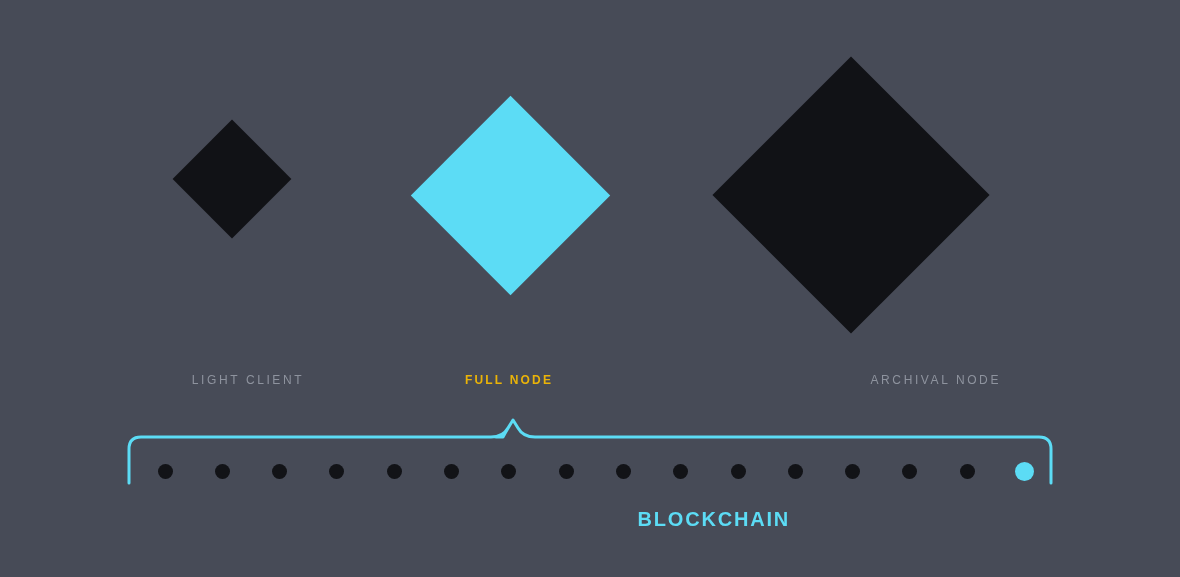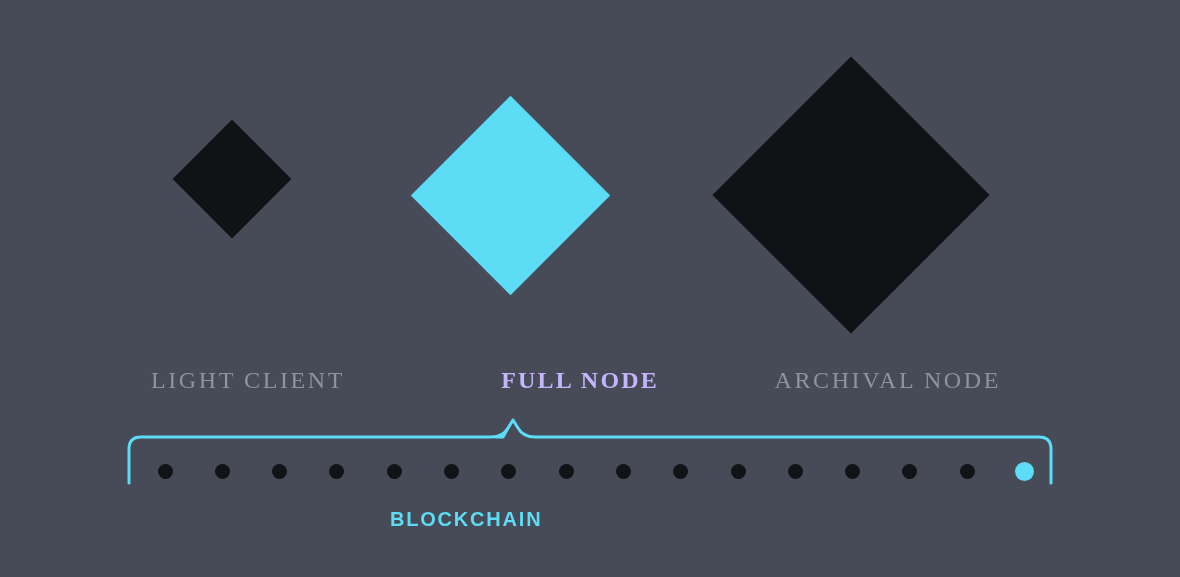--- a/index.html
+++ b/index.html
@@ -39,25 +39,24 @@
   #diamond-archival-node {
     left: 753px; top: 97px;
     width: 196px; height: 196px;
   }
 
   
   .node-label {
     position: absolute;
     top: 367px;
     text-align: center;
-    font-size: 24px;
+    font-size: 12px;
     letter-spacing: 2.6px;
     white-space: nowrap;
     line-height: 26px;
-    font-family: Liberation Serif, serif;
   }
   .node-label.muted {
     color: #8e939e;
     font-weight: 400;
   }
   .node-label.accent {
     color: #5cdcf5;
     font-weight: 700;
     letter-spacing: 2.2px;
   }
@@ -95,39 +94,39 @@
     width: 19px; height: 19px;
     background: #5cdcf5;
   }
 
   
   #blockchain-caption {
     position: absolute;
     left: 390px;
     top: 508px;
     width: 400px;
-    text-align: left;
+    text-align: right;
     color: #5cdcf5;
     font-size: 20px;
     font-weight: 700;
     letter-spacing: 1.8px;
     white-space: nowrap;
   }
 </style>
 </head>
 <body style="background: rgb(71, 75, 87);">
 
 <div id="stage">
 
   <div class="diamond dark" id="diamond-light-client" style="background: rgb(17, 18, 22);"></div>
   <div class="diamond accent" id="diamond-full-node" style="background: rgb(92, 220, 245);"></div>
   <div class="diamond dark" id="diamond-archival-node" style="background: rgb(17, 18, 22);"></div>
 
   <div class="node-label muted" id="label-light-client" style="color: rgb(142, 147, 158);">LIGHT CLIENT</div>
-  <div class="node-label accent" id="label-full-node" style="color: #c4b5fd; text-align: right;">FULL NODE</div>
+  <div class="node-label accent" id="label-full-node" style="color: #eab308;">FULL NODE</div>
   <div class="node-label muted" id="label-archival-node" style="color: rgb(142, 147, 158); text-align: right;">ARCHIVAL NODE</div>
 
   <svg id="brace-svg" viewBox="0 0 944 82">
     <path id="brace-path" fill="none" stroke="#5cdcf5" stroke-width="3" stroke-linecap="round" stroke-linejoin="round" d="M 11 71
              L 11 37
              Q 11 25 23 25
              L 373 25
              Q 385 25 390 16
              L 395 8
              Q 390 16 385 25

